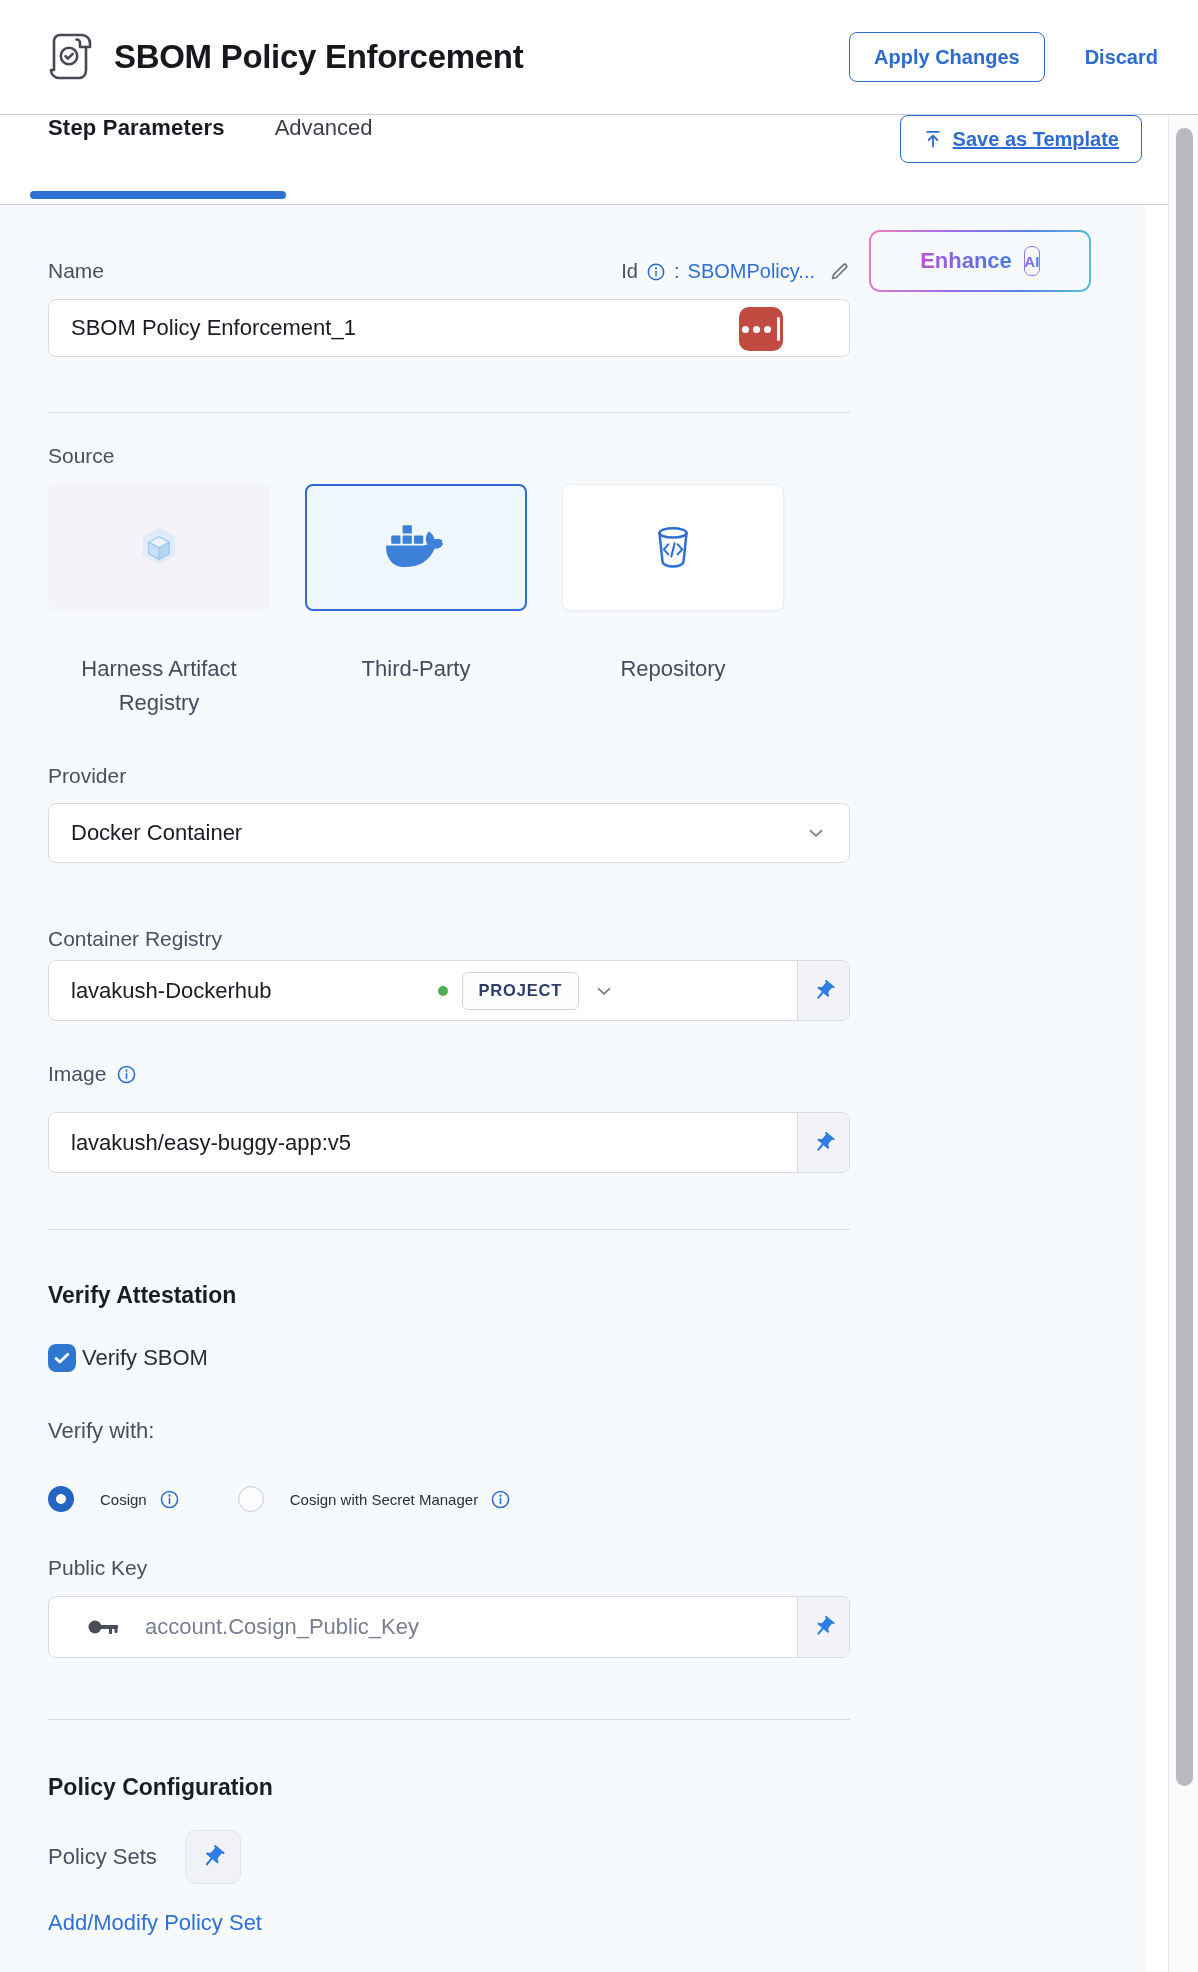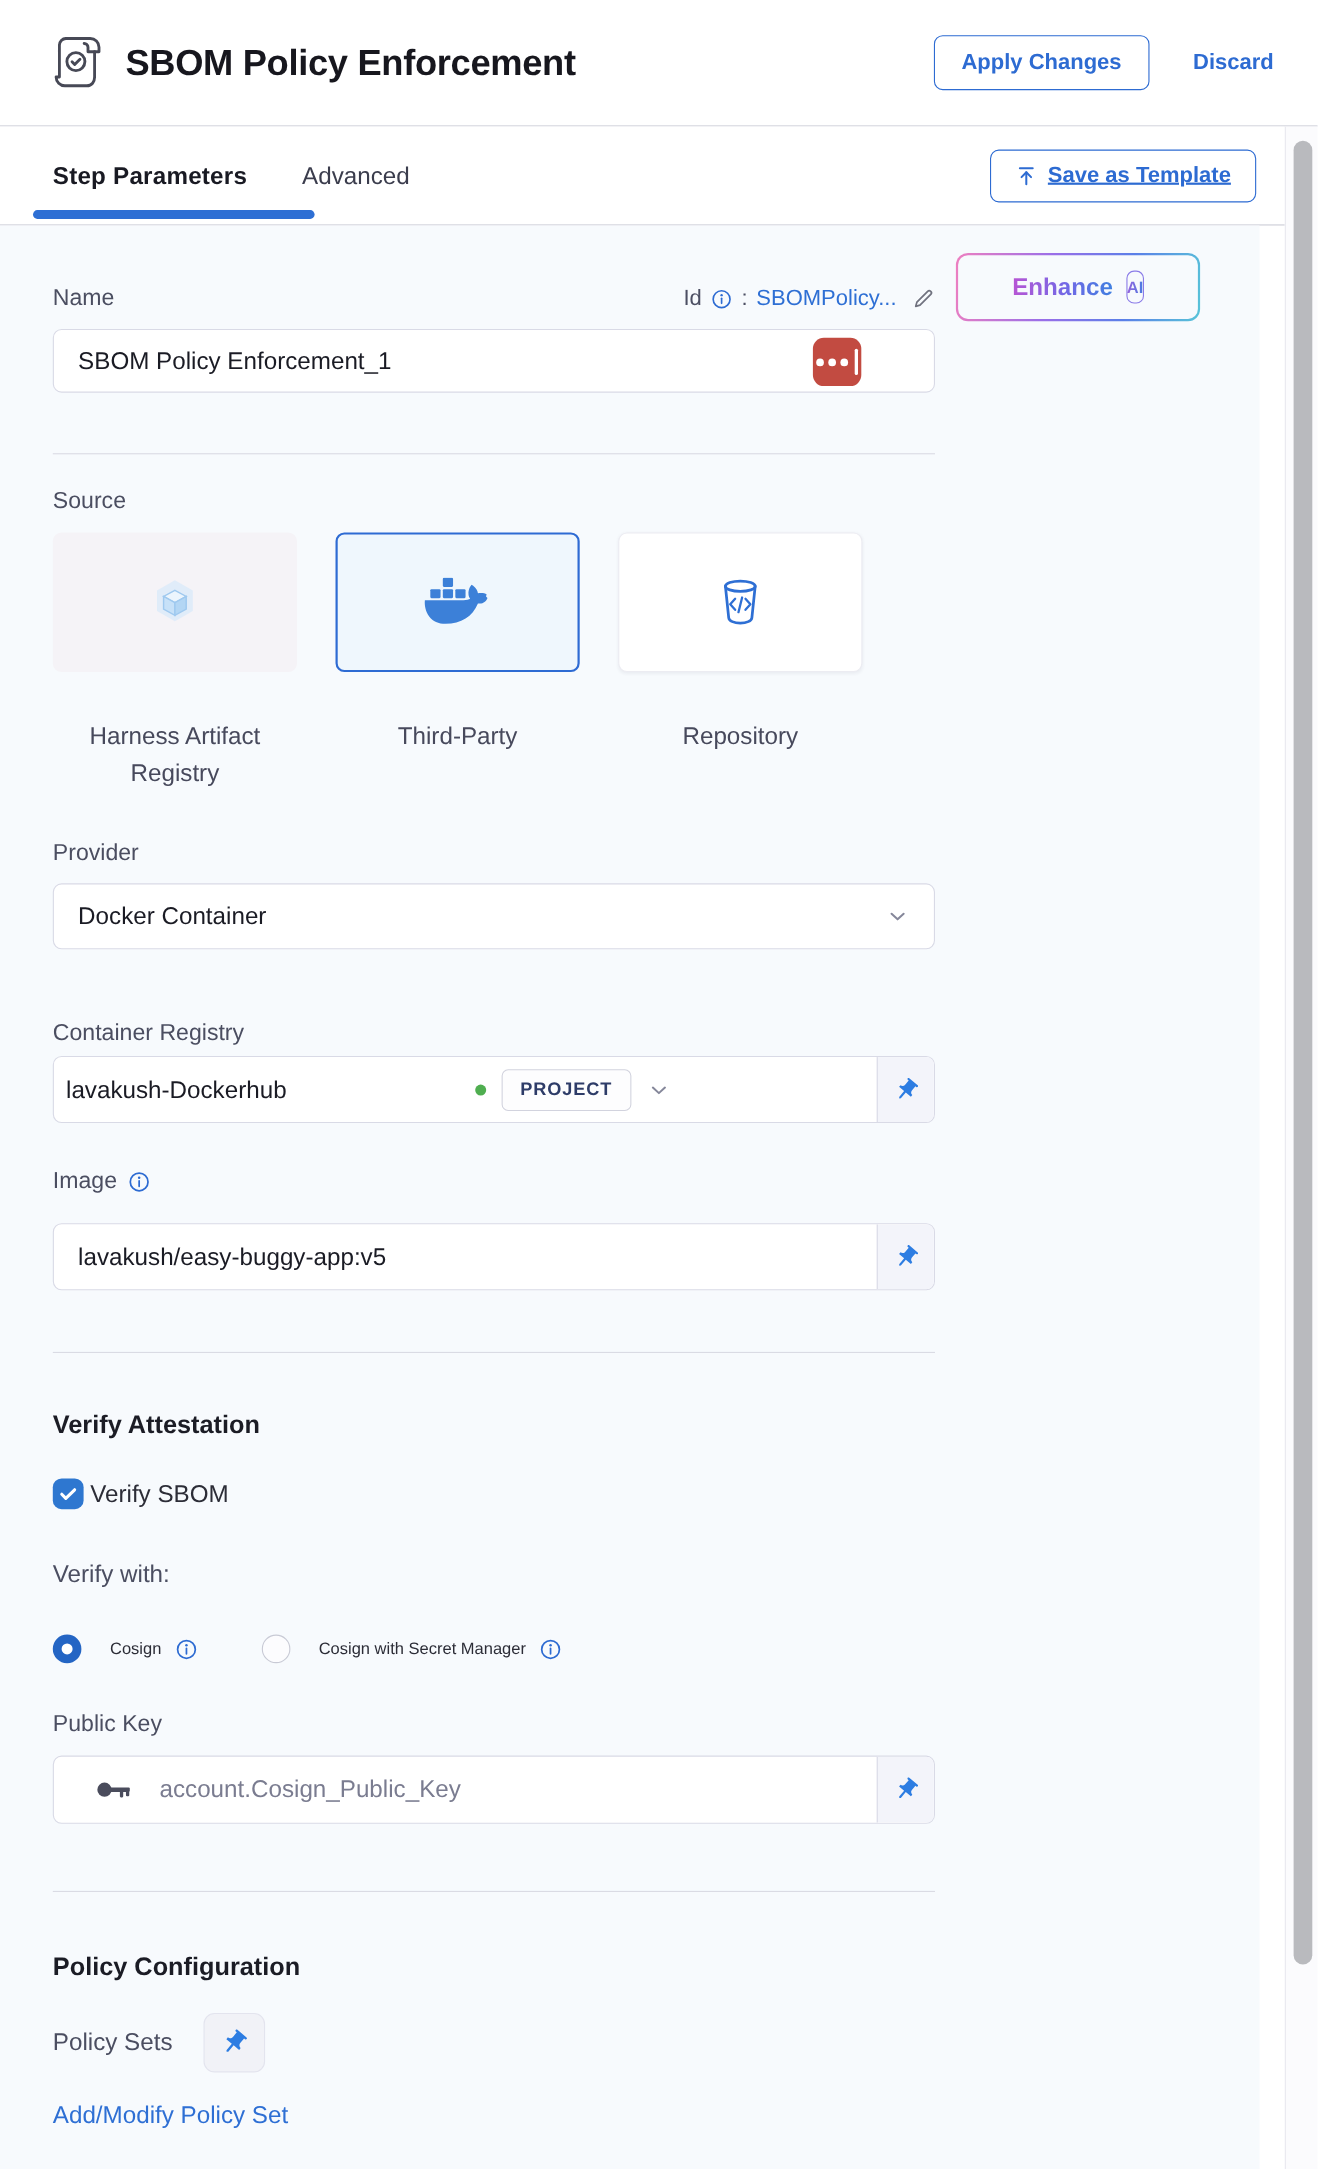--- a/index.html
+++ b/index.html
@@ -12,21 +12,21 @@
     background:#fff; border-bottom:1px solid #cbccd6; }
   .header .step-icon { width:50px; height:54px; flex:0 0 auto; }
   .header h1 { margin-left:18px; font-size:33px; font-weight:700; letter-spacing:-0.3px; color:#17171e; }
   .btn-outline { display:inline-flex; align-items:center; justify-content:center; gap:10px;
     border:1.5px solid #2d6bd2; color:#2d6bd2; background:#fff; border-radius:8px;
     font-size:20px; font-weight:600; cursor:pointer; font-family:inherit; }
   .apply-btn { margin-left:auto; height:50px; padding:0 24px; }
   .discard-link { margin-left:40px; color:#2d6bd2; font-size:20px; font-weight:600; cursor:pointer; }
 
   
-  .tabbar { position:relative; height:90px; width:1168px; display:flex; align-items:center;
+  .tabbar { position:relative; height:90px; width:1168px; display:flex; 
     background:#fff; padding:0 26px 0 48px; border-bottom:1px solid #cbccd6; }
   .tab-active { font-size:22px; font-weight:700; color:#191a23; letter-spacing:0.2px; cursor:pointer; }
   .tab { margin-left:50px; font-size:22px; font-weight:400; color:#3b3d4d; cursor:pointer; }
   .tab-underline { position:absolute; left:30px; bottom:5px; width:256px; height:8px;
     background:#2e6fd4; border-radius:4px; }
   .save-template-btn { margin-left:auto; height:48px; padding:0 22px; background:#fff;text-decoration:underline; }
 
   
   .content { position:absolute; top:205px; left:0; width:1145px; height:1767px;
     background:#f7fafd; padding:0 0 0 48px; }
@@ -68,21 +68,21 @@
   .card-labels { margin-top:41px; display:flex; gap:35px; }
   .card-label { width:222px; text-align:center; font-size:22px; color:#47495c; line-height:34px; }
 
   
   .provider-label { margin-top:44px; }
   .provider-input { margin-top:15px; height:60px; padding:0 22px; cursor:pointer; }
   .provider-input .chev { margin-left:auto; }
 
   
   .registry-label { margin-top:64px; }
-  .registry-input { margin-top:9px; height:61px; padding-left:11px; }
+  .registry-input { margin-top:9px; height:61px; padding-left:22px; }
   .registry-right { margin-left:auto; display:flex; align-items:center; gap:14px; padding-right:16px; }
   .green-dot { width:10px; height:10px; border-radius:50%; background:#4fae50; }
   .scope-badge { height:38px; padding:0 16px; display:flex; align-items:center;
     border:1px solid #d2d3de; border-radius:6px; background:#fdfdfe;
     font-size:16.5px; font-weight:600; letter-spacing:0.8px; color:#2e3c68; }
 
   
   .image-label-row { margin-top:41px; display:flex; align-items:center; gap:10px; }
   .image-input { margin-top:26px; height:61px; padding-left:22px; }
 

